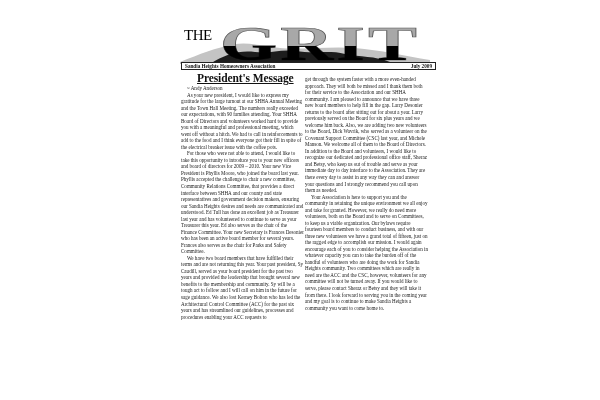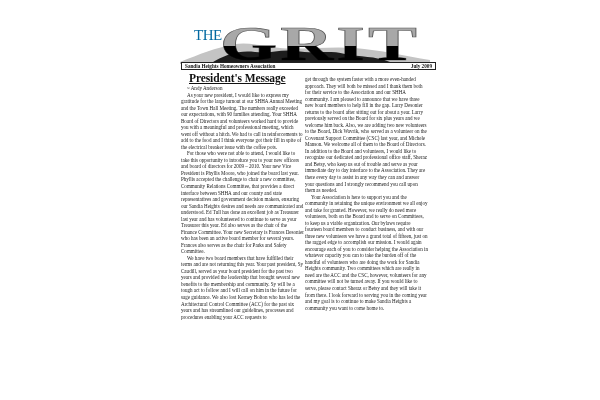--- a/index.html
+++ b/index.html
@@ -2,36 +2,36 @@
 <html><head>
 <meta charset="utf-8">
 <style>
   html, body { margin:0; padding:0; }
   body { width:600px; height:400px; background:#ffffff; position:relative; overflow:hidden;
          font-family:"Liberation Serif", serif; color:#111; }
   .page { position:absolute; left:0; top:0; width:600px; height:400px; background:#fff; }
 
   .masthead { position:absolute; left:180px; top:24px; width:250px; height:40px; }
   .masthead svg { position:absolute; left:0; top:0; }
-  .the { position:absolute; left:14px; top:3px; font-family:"Liberation Serif", serif;
-         font-size:15px; letter-spacing:-0.5px; color:#0369a1; }
+  .the { position:absolute; left:4px; top:3px; font-family:"Liberation Serif", serif;
+         font-size:15px; letter-spacing:-0.5px; color:#000000; }
 
   .band { position:absolute; left:181px; top:62px; width:247px; height:6px;
           border:1px solid #222; background:#fff; display:flex; justify-content:space-between;
           align-items:center; padding:0 3px; box-sizing:content-box; }
   .band span { font-family:"Liberation Serif", serif; font-weight:bold; font-size:5.2px; line-height:6px; color:#111; }
 
   .col { position:absolute; top:72px; width:123px; font-family:"Liberation Serif", serif;
          font-size:5.05px; line-height:6.53px; color:#1a1a1a; text-align:left; }
   .col.left { left:181px; }
   .col.right { left:305px; top:76px; }
   .col p { margin:0; text-indent:6px; }
   .col p.noindent { text-indent:0; }
   .title { font-family:"Liberation Serif", serif; font-weight:bold; font-size:11.5px; line-height:13px;
-           text-decoration:underline; margin:0 0 0 8px; color:#111; letter-spacing:-0.1px; }
+           text-decoration:underline; margin:0 0 0 16px; color:#111; letter-spacing:-0.1px; }
   .author { margin:0; text-indent:0; }
 </style>
 </head>
 <body>
 
 <div class="page">
 
   <div class="masthead">
     <svg width="250" height="40" viewBox="0 0 250 40">
 

